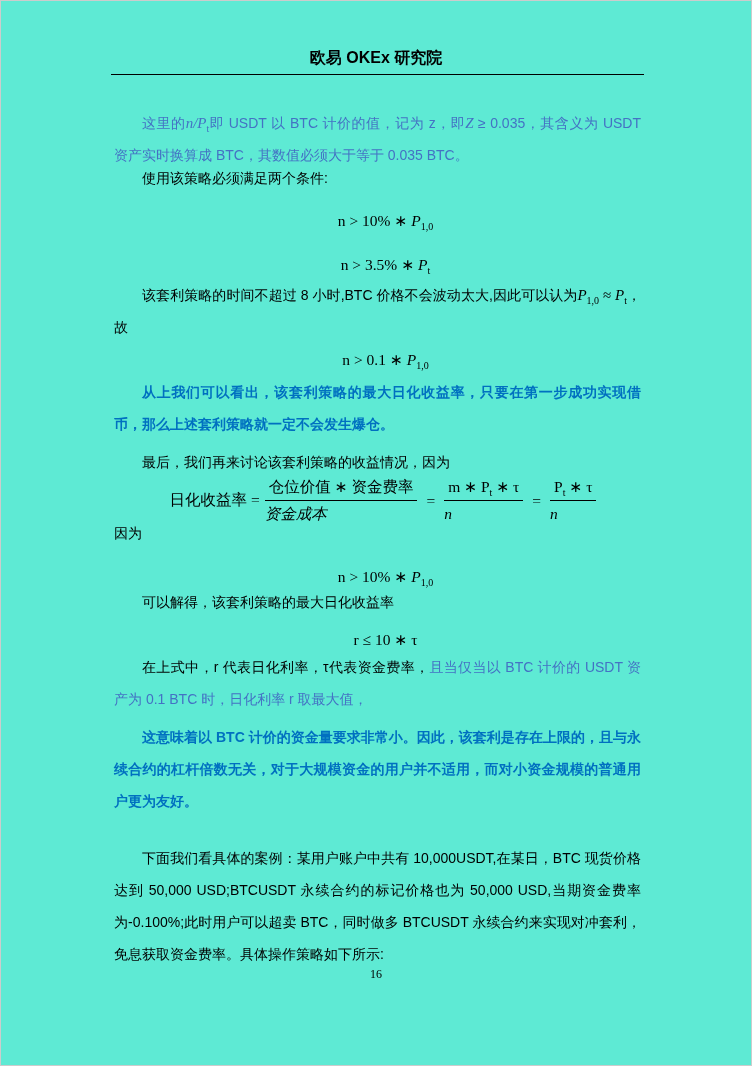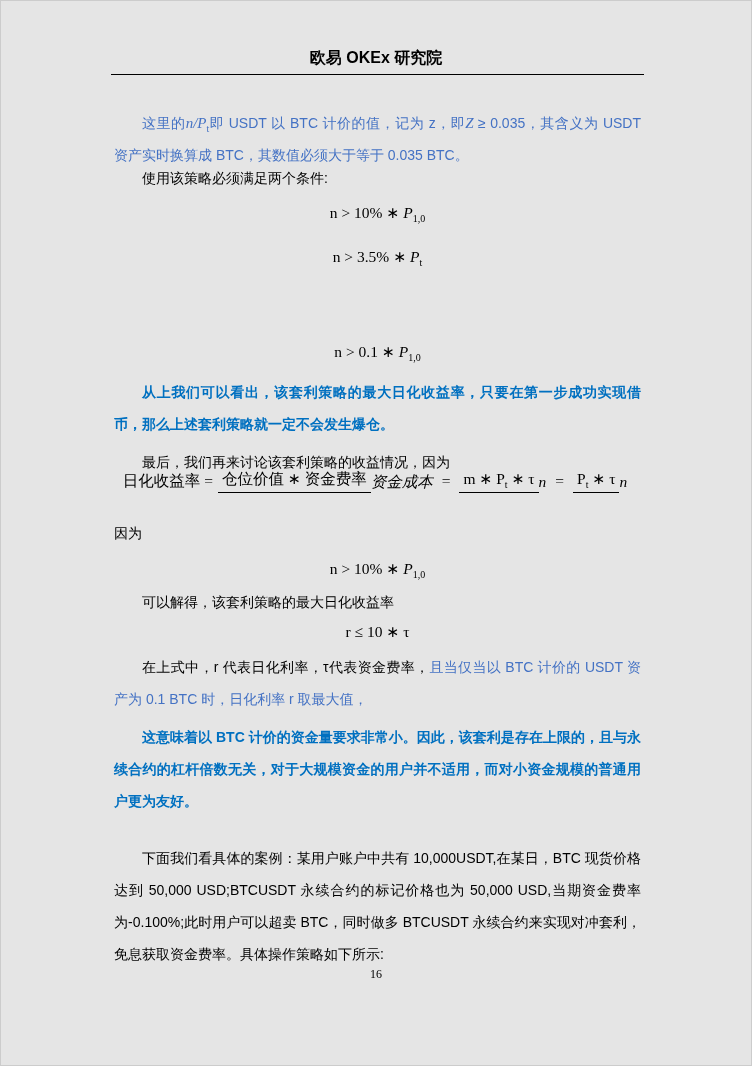--- a/index.html
+++ b/index.html
@@ -1,19 +1,19 @@
 <!DOCTYPE html>
 <html><head>
 <meta charset="utf-8">
 <style>
   html,body{margin:0;padding:0;background:#fff;}
   .page{
     position:relative;
     width:752px;height:1066px;
-    background:#e5e5e5;
+    background:#5eead4;
     box-sizing:border-box;
     border:1px solid #cccccc;
     font-family:"Liberation Sans",sans-serif;
     color:#000;
     overflow:hidden;
   }
   .title{
     position:absolute;top:46px;left:0;width:100%;
     text-align:center;font-weight:bold;font-size:16px;line-height:22px;
     color:#000;
@@ -27,29 +27,29 @@
     font-size:14px;line-height:32px;
     text-align:justify;margin:0;
   }
   .indent{text-indent:28px;}
   .blue{color:#4472C4;margin-top:17px;}
   .bluebold{color:#0070C0;font-weight:bold;}
   .formula{
     position:absolute;left:113px;width:527px;
     text-align:center;
     font-family:"Liberation Serif",serif;
-    font-size:15.5px;line-height:32px;color:#000;margin:0;
+    font-size:15.5px;line-height:32px;color:#000;margin:8px;
   }
   .fv{font-style:italic;}
   sub.fs{font-size:10px;vertical-align:-4px;line-height:0;}
   .mi{font-family:"Liberation Serif",serif;font-size:15px;}
   .mi i{font-style:italic;}
   .rate{line-height:normal;}
   .rate-inner{display:inline-flex;align-items:center;}
-  .frac{display:inline-flex;vertical-align:middle;text-align:left;margin:0 5px;}
+  .frac{display:inline-flex;flex-direction:column;vertical-align:middle;text-align:left;margin:0 5px;}
   .num{display:block;border-bottom:1.4px solid #000;padding:0 4px 3px;line-height:20px;}
   .den{display:block;padding-top:3px;line-height:20px;font-style:italic;}
   .eqs{margin:0 4px;}
   .footer{
     position:absolute;top:966px;left:0;width:100%;
     text-align:center;font-family:"Liberation Serif",serif;
     font-size:12px;color:#000;
   }
 </style>
 </head>
@@ -61,20 +61,21 @@
   <div class="rule"></div>
 
   <p class="para indent blue" style="top:89px"><span>这里的</span><span class="mi"><i>n/P</i><sub class="fs">t</sub></span><span>即 USDT 以 BTC 计价的值，记为 z，即</span><span class="mi"><i>Z</i></span><span> ≥ 0.035，其含义为 USDT 资产实时换算成 BTC，其数值必须大于等于 0.035 BTC。</span></p>
 
   <p class="para indent" style="top:161px">使用该策略必须满足两个条件:</p>
 
   <div class="formula" style="top:196px"><span>n &gt; 10% ∗ </span><span class="fv">P</span><sub class="fs">1,0</sub></div>
 
   <div class="formula" style="top:240px"><span>n &gt; 3.5% ∗ </span><span class="fv">P</span><sub class="fs">t</sub></div>
 
+  <p class="para indent" style="top:278px"><span>该套利策略的时间不超过 8 小时,BTC 价格不会波动太大,因此可以认为</span><span class="mi"><i>P</i><sub class="fs">1,0</sub></span><span class="mi"> ≈ </span><span class="mi"><i>P</i><sub class="fs">t</sub></span><span>，</span><span>故</span></p>
 
   <div class="formula" style="top:335px"><span>n &gt; 0.1 ∗ </span><span class="fv">P</span><sub class="fs">1,0</sub></div>
 
   <p class="para indent bluebold" style="top:375px">从上我们可以看出，该套利策略的最大日化收益率，只要在第一步成功实现借币，那么上述套利策略就一定不会发生爆仓。</p>
 
   <p class="para indent" style="top:445px">最后，我们再来讨论该套利策略的收益情况，因为</p>
 
   <div class="formula rate" style="top:468px;height:60px">
     <span class="rate-inner">
       <span>日化收益率 =</span>

